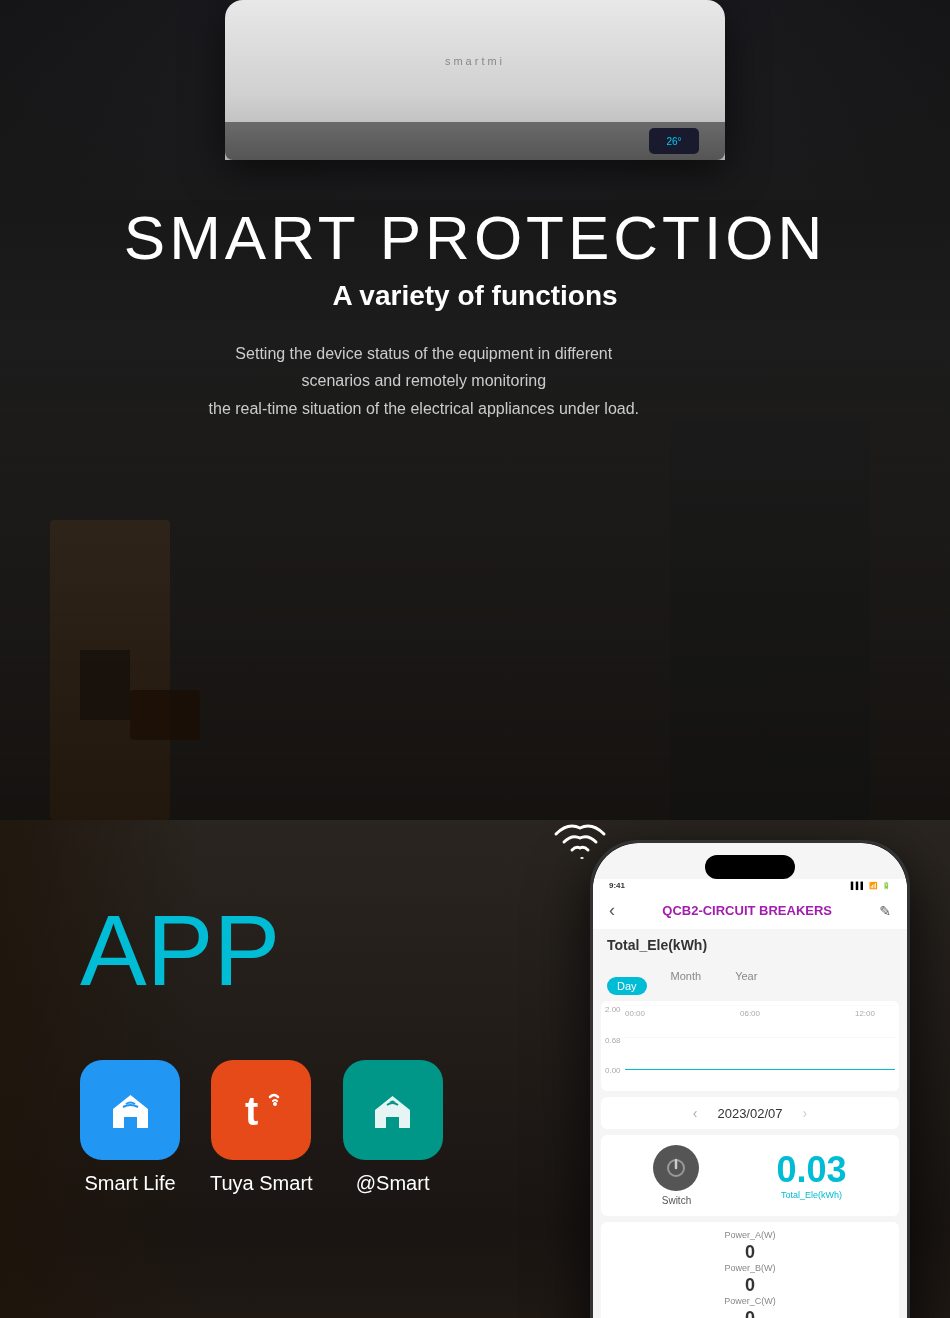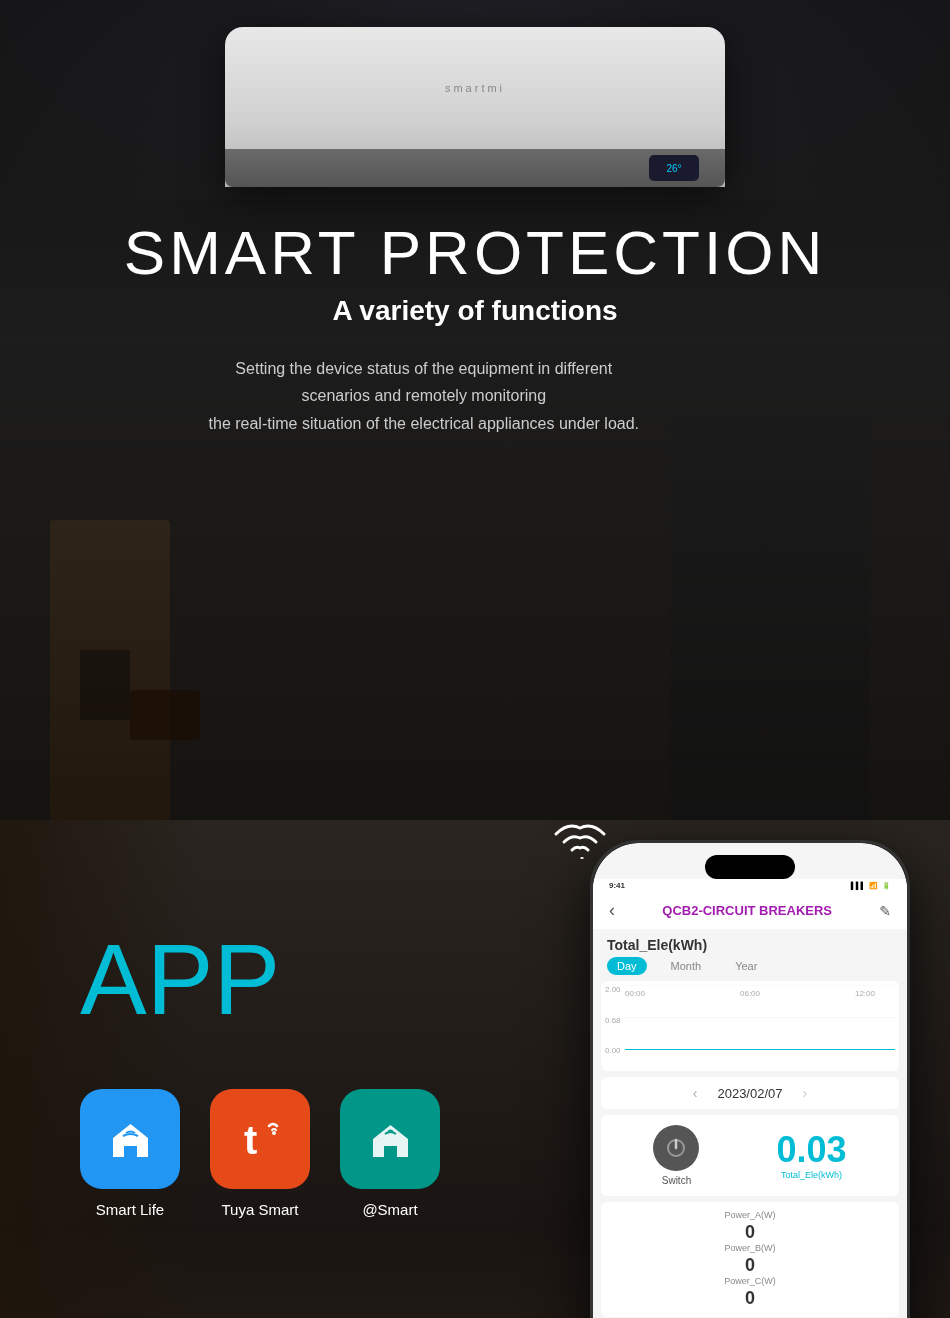--- a/index.html
+++ b/index.html
@@ -76,21 +76,21 @@
       position: absolute;
       top: 0; left: 0; right: 0; bottom: 0;
       z-index: 0;
     }
 
     
     .text-content {
       position: relative;
       z-index: 2;
       text-align: center;
-      padding: 32px 60px 0;
+      padding: 44px 60px 0;
     }
     .main-title {
       font-size: 62px;
       font-weight: 300;
       color: #ffffff;
       letter-spacing: 4px;
       line-height: 1.1;
     }
     .sub-title {
       font-size: 28px;
@@ -178,21 +178,21 @@
       height: 100px;
       border-radius: 22px;
       display: flex;
       align-items: center;
       justify-content: center;
     }
     .app-icon-box.blue { background: #2196f3; }
     .app-icon-box.orange { background: #e64a19; }
     .app-icon-box.teal { background: #009688; }
     .app-icon-label {
-      font-size: 15px;
+      font-size: 20px;
       color: #ffffff;
       text-align: center;
     }
 
     
     .phone-wrapper {
       position: relative;
       z-index: 2;
       margin-top: 20px;
       margin-left: auto;
@@ -275,20 +275,21 @@
     }
     .time-tab {
       font-size: 11px;
       color: #888;
       padding: 3px 10px;
       border-radius: 12px;
     }
     .time-tab.active {
       background: #00bcd4;
       color: #fff;
+      margin-top: 20px;
     }
 
     
     .chart-area {
       background: #fff;
       margin: 0 8px;
       border-radius: 6px;
       padding: 6px 8px;
       height: 90px;
       position: relative;
@@ -412,21 +413,21 @@
 
     <div style="position:absolute;bottom:0;left:0;right:0;height:60%;background:linear-gradient(180deg,transparent,rgba(0,0,0,0.5));"></div>
     <div style="position:absolute;bottom:0;left:50px;width:120px;height:300px;background:linear-gradient(180deg,#3a2a1a,#2a1a0a);opacity:0.6;border-radius:4px;"></div>
     <div style="position:absolute;bottom:0;right:80px;width:200px;height:400px;background:linear-gradient(180deg,#1a1a1a,#111);opacity:0.7;"></div>
     <div style="position:absolute;bottom:80px;left:130px;width:70px;height:50px;background:#1a0e05;border-radius:4px;opacity:0.8;"></div>
     <div style="position:absolute;bottom:100px;left:80px;width:50px;height:70px;background:#0a0805;opacity:0.5;"></div>
 
     <div style="position:absolute;top:0;left:0;right:0;height:200px;background:radial-gradient(ellipse at 50% 0%,rgba(60,60,80,0.3),transparent);"></div>
   </div>
 
-  <div class="ac-unit-wrapper" style="position:relative;z-index:2;margin-top:27px;">
+  <div class="ac-unit-wrapper" style="position:relative;z-index:2;">
     <div class="ac-unit">
       <span class="ac-brand">smartmi</span>
       <div class="ac-bottom-bar">
         <div class="ac-display">26°</div>
       </div>
     </div>
   </div>
 
   <div class="text-content" style="position:relative;z-index:2;">
     <h1 class="main-title">SMART PROTECTION</h1>
@@ -444,21 +445,21 @@
   <div class="wifi-icon" style="position:absolute;right:340px;top:0;z-index:3;">
     <svg class="wifi-svg" viewBox="0 0 60 44" fill="none" xmlns="http://www.w3.org/2000/svg">
       <path d="M30 38 Q32 36 34 38 Q32 40 30 38Z" fill="white"></path>
       <path d="M22 30 Q26 26 30 28 Q34 26 38 30" stroke="white" stroke-width="3" stroke-linecap="round" fill="none"></path>
       <path d="M14 22 Q22 14 30 18 Q38 14 46 22" stroke="white" stroke-width="3" stroke-linecap="round" fill="none"></path>
       <path d="M6 14 Q18 2 30 8 Q42 2 54 14" stroke="white" stroke-width="3" stroke-linecap="round" fill="none"></path>
     </svg>
   </div>
 
   <div class="left-panel" style="position:relative;z-index:2;">
-    <div style="display:flex;align-items:center;margin-top:29px;">
+    <div style="display:flex;align-items:center;">
       <span class="app-title">APP</span>
     </div>
 
     <div class="app-icons-row">
 
       <div class="app-icon-item">
         <div class="app-icon-box blue">
 
           <svg width="55" height="55" viewBox="0 0 55 55" fill="none">
             <path d="M27.5 12 L10 26 L10 45 L21 45 L21 34 L34 34 L34 45 L45 45 L45 26 Z" fill="white"></path>

